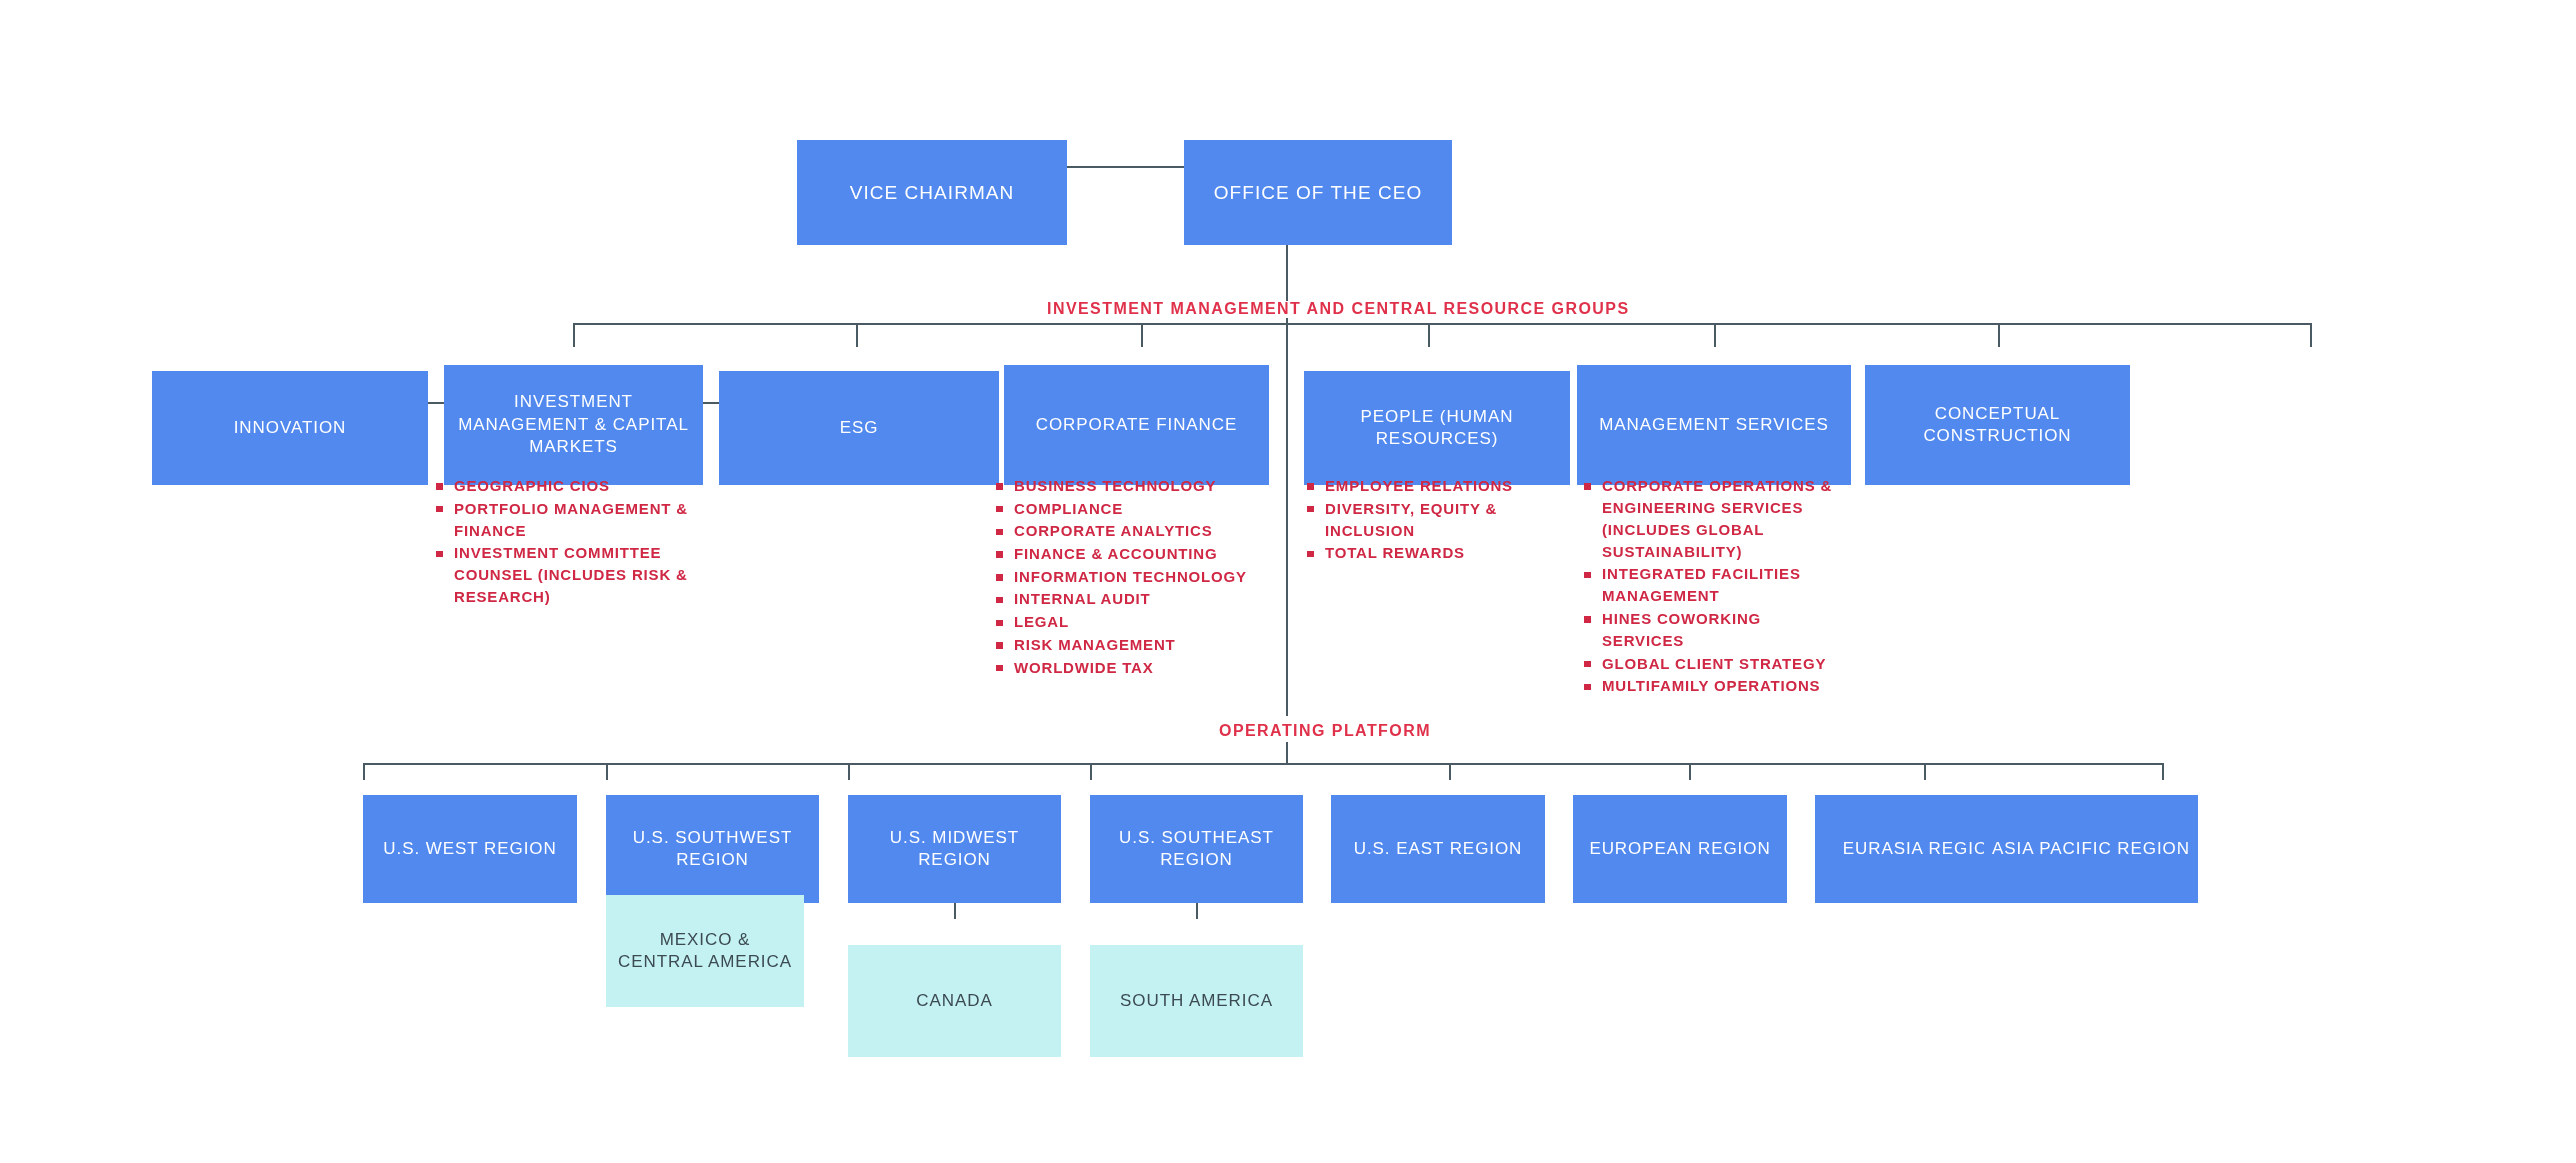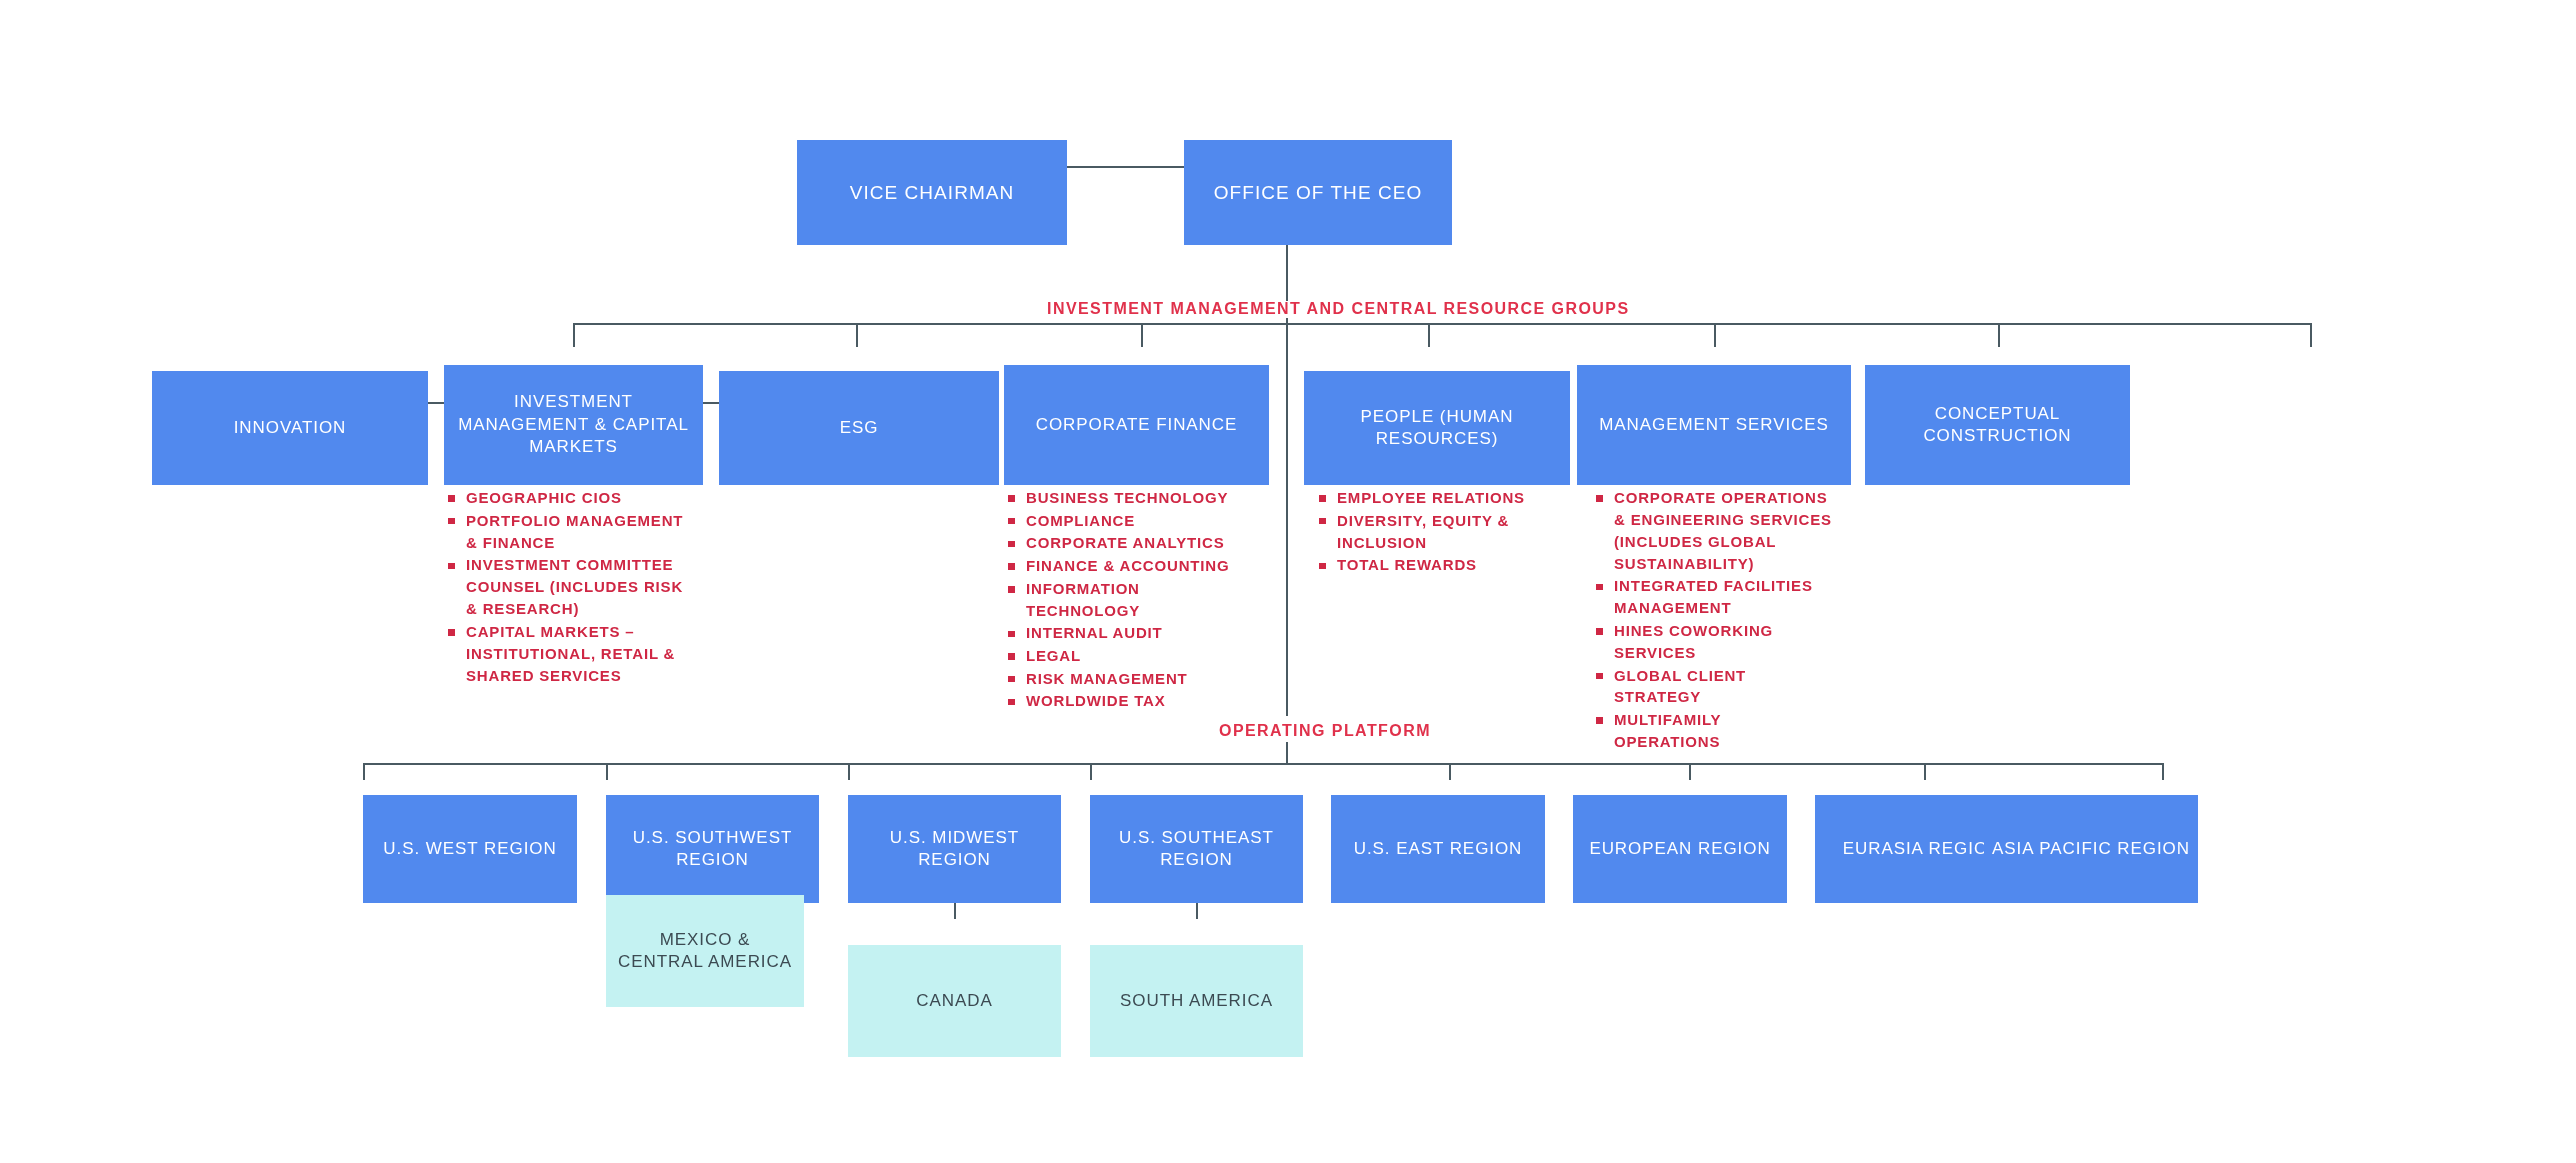--- a/index.html
+++ b/index.html
@@ -46,21 +46,21 @@
 
   
   .bullets{
     position:absolute;
     color:#cf2744;
     font-weight:bold;
     letter-spacing:.055em;
     line-height:1.46;
     z-index:4;
   }
-  .bullets ul{margin:16px;padding:0;list-style:none;}
+  .bullets ul{margin:4px;padding:0;list-style:none;}
   .bullets li{
     position:relative;
     padding-left:21px;
     margin:0 0 0.8px 0;
   }
   .bullets li:before{
     content:"";
     position:absolute;
     left:3.2px;top:.56em;
     width:6.4px;height:6.4px;
@@ -128,21 +128,20 @@
   <div class="box box-blue" style="left:1865px;top:339px;width:265px;height:120px;font-size:17px;">
     <span>CONCEPTUAL CONSTRUCTION</span>
   </div>
 
 
   <div class="bullets" style="left:429px;top:471px;width:271px;font-size:15px;">
     <ul>
       <li>GEOGRAPHIC CIOS</li>
       <li>PORTFOLIO MANAGEMENT &amp; FINANCE</li>
       <li>INVESTMENT COMMITTEE COUNSEL (INCLUDES RISK &amp; RESEARCH)</li>
-      <li>CAPITAL MARKETS – INSTITUTIONAL, RETAIL &amp; SHARED SERVICES</li>
     </ul>
   </div>
 
   <div class="bullets" style="left:989px;top:471px;width:279px;font-size:15px;">
     <ul>
       <li>BUSINESS TECHNOLOGY</li>
       <li>COMPLIANCE</li>
       <li>CORPORATE ANALYTICS</li>
       <li>FINANCE &amp; ACCOUNTING</li>
       <li>INFORMATION TECHNOLOGY</li>

